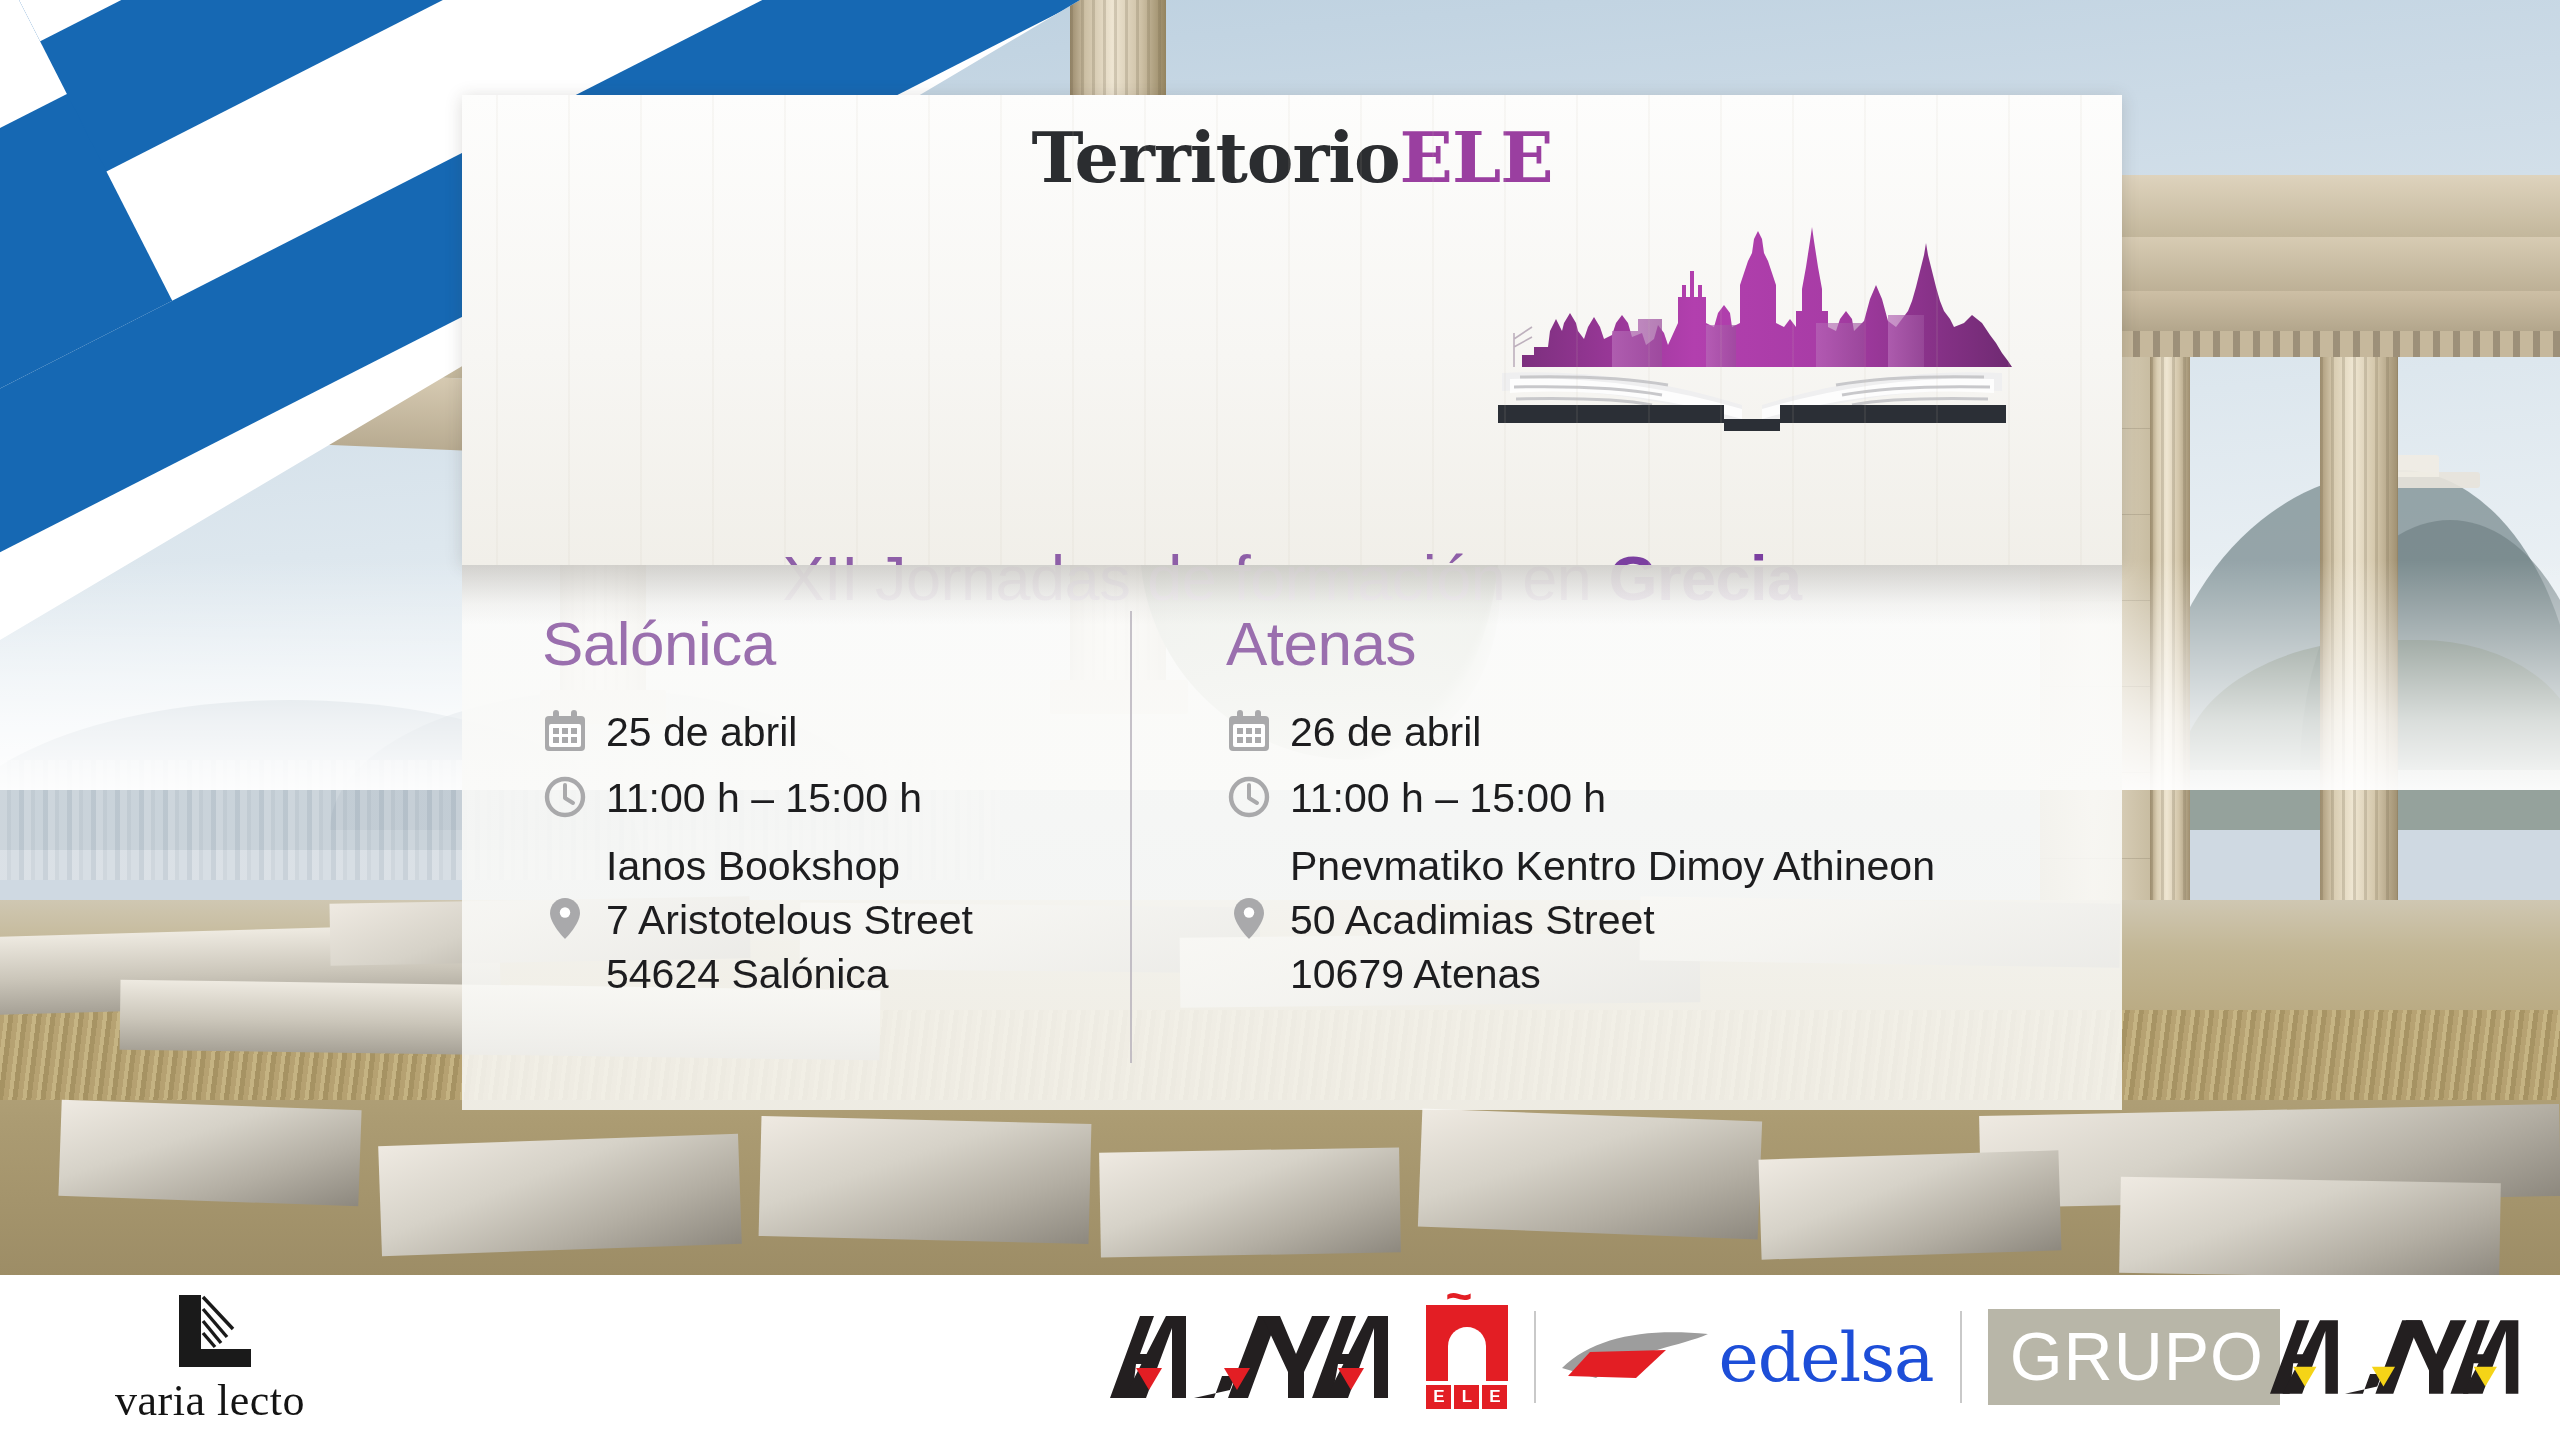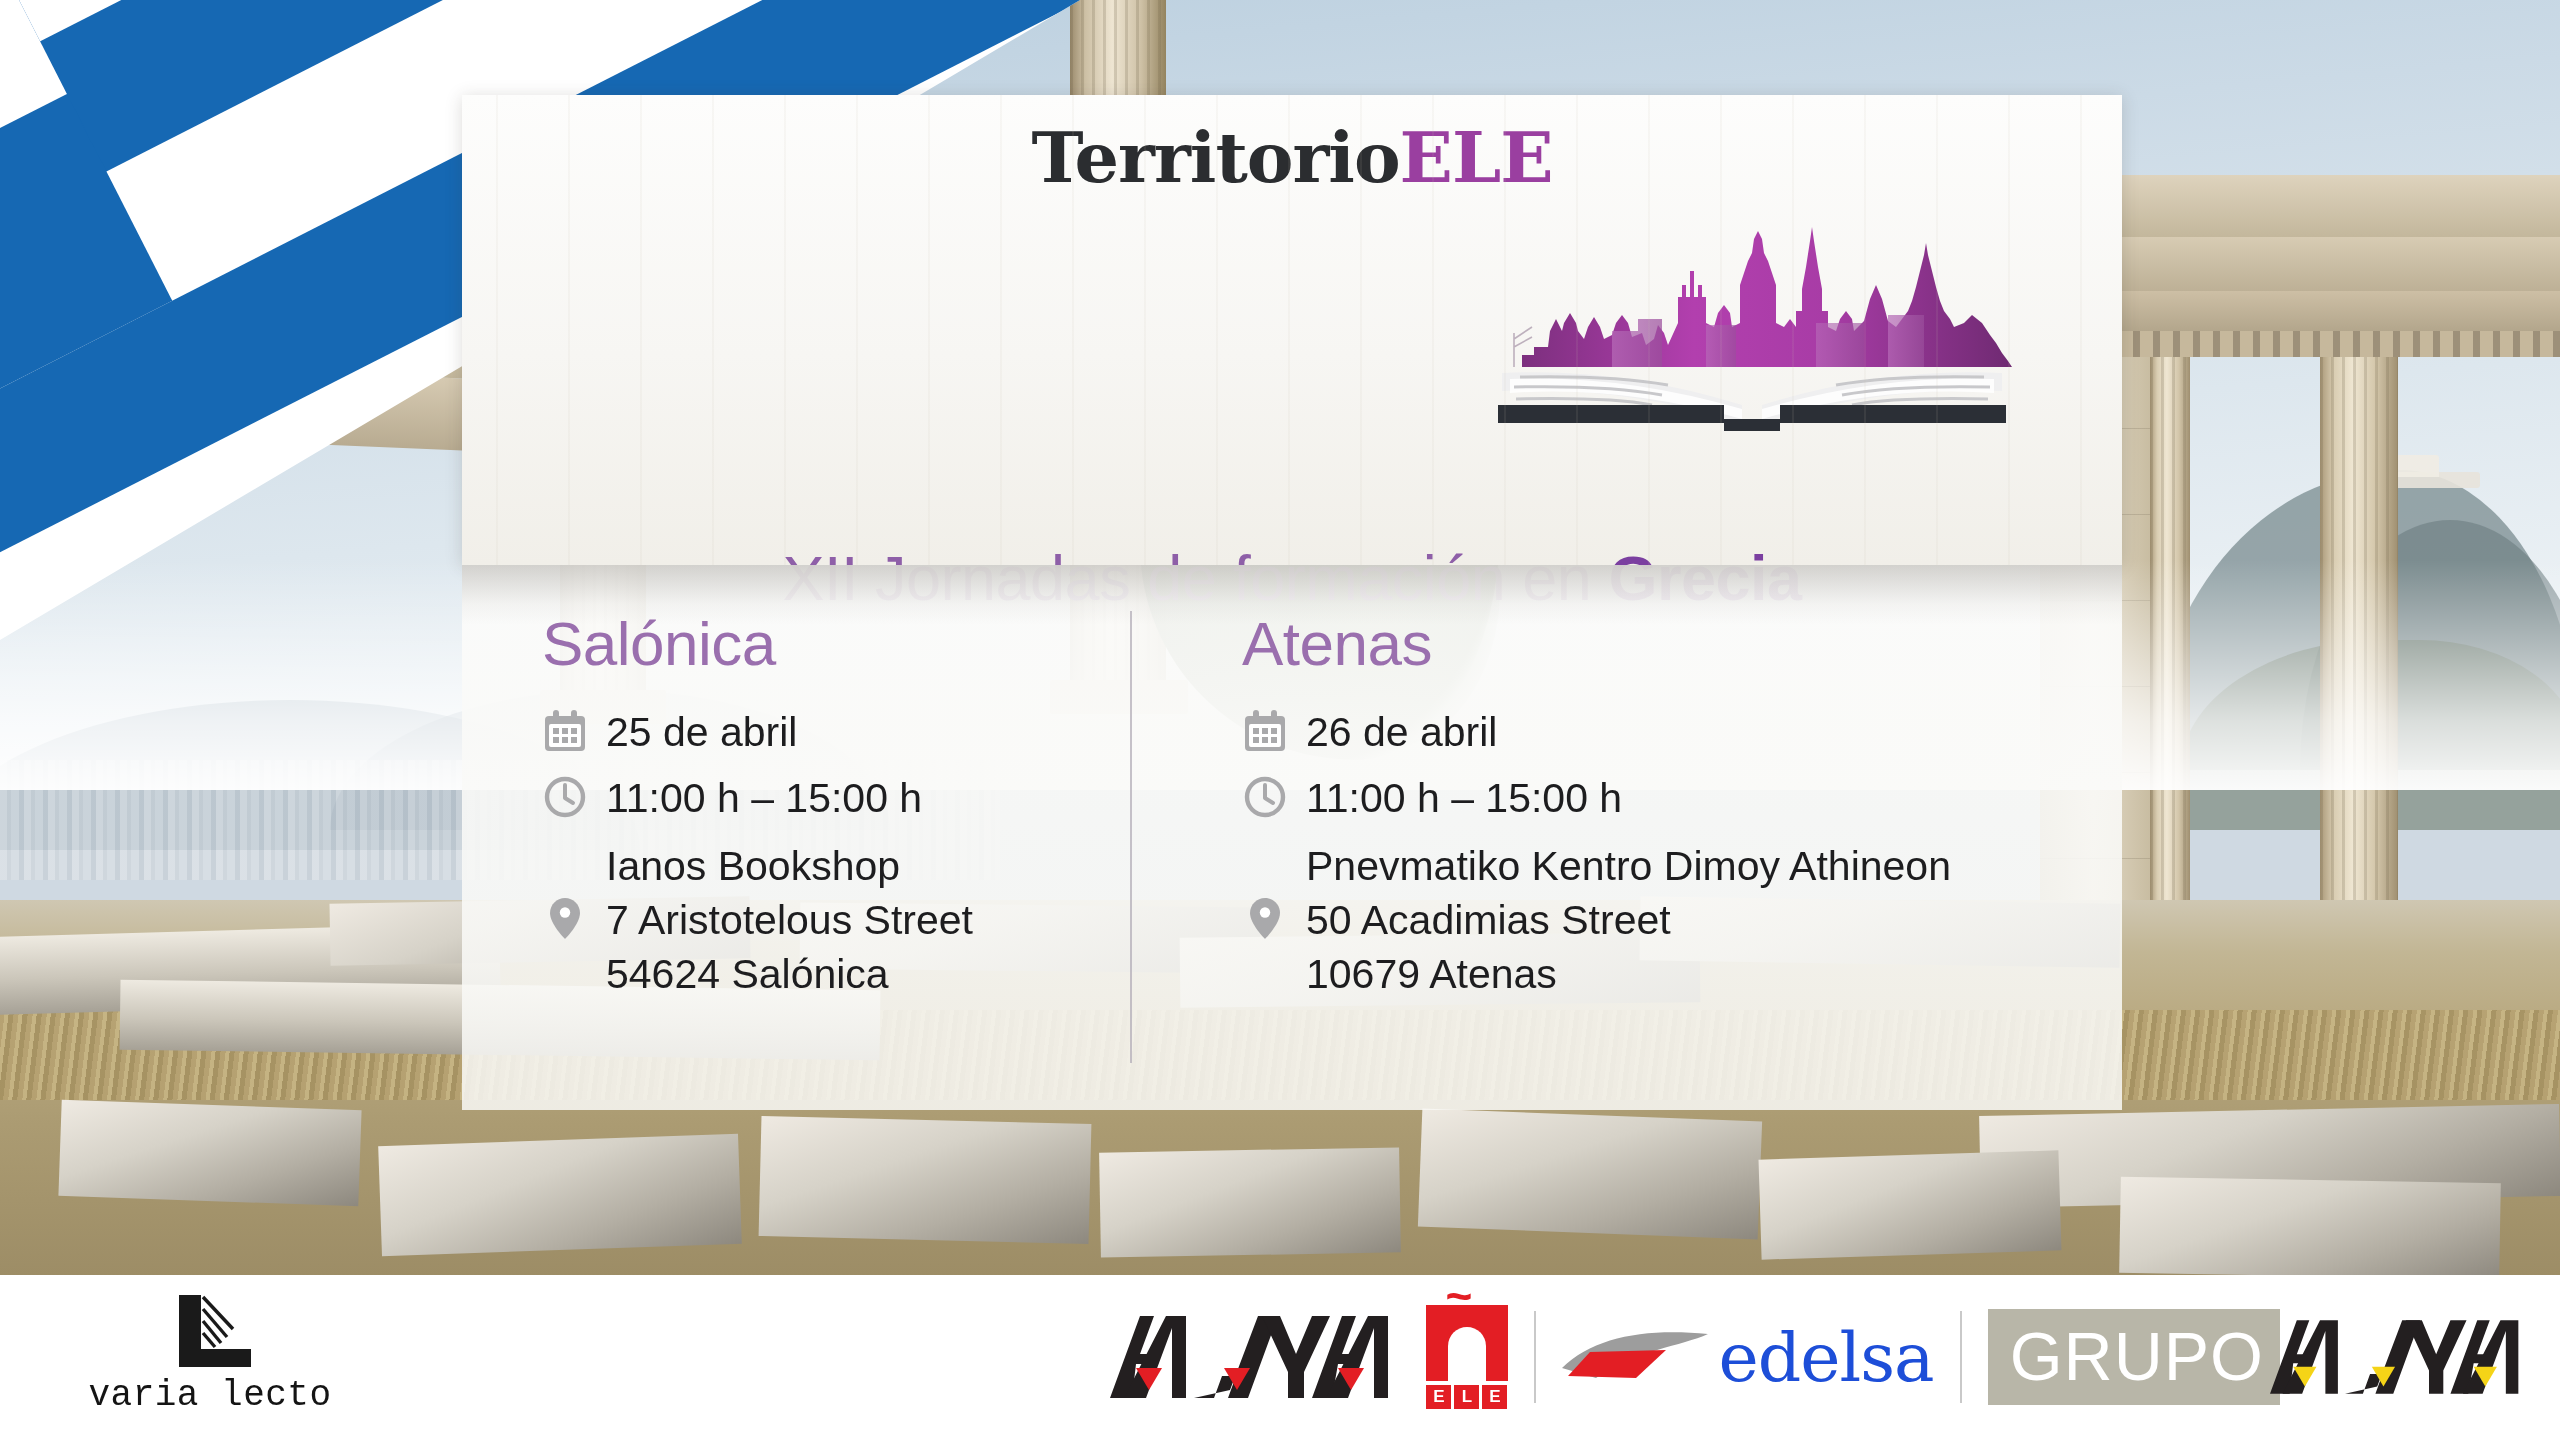--- a/index.html
+++ b/index.html
@@ -120,34 +120,34 @@
   .headline b{color:#7b3fa0;font-weight:800;}
 
   
   .card-bot{position:absolute;left:462px;top:565px;width:1660px;height:545px;
     background:linear-gradient(180deg,rgba(252,252,251,.94) 0%,rgba(250,250,248,.90) 30%,rgba(248,248,245,.86) 100%);}
   .card-bot .topshadow{position:absolute;left:0;top:0;width:100%;height:60px;
     background:linear-gradient(180deg,rgba(120,115,105,.30) 0%,rgba(120,115,105,.06) 65%,rgba(120,115,105,0) 100%);}
 
   .cols{position:absolute;left:0;top:0;width:1660px;height:575px;display:flex;}
   .citycol{position:relative;box-sizing:border-box;padding:48px 0 0 80px;flex:0 0 668px;}
-  .citycol.second{flex:1 1 auto;padding-left:96px;margin-left:16px;}
+  .citycol.second{flex:1 1 auto;padding-left:96px;}
   .vdiv{position:absolute;left:668px;top:46px;width:2px;height:452px;background:#b3aeb8;opacity:.75;}
 
   .cityname{font-size:62px;line-height:1;color:#9a6fae;font-weight:500;margin:0 0 30px 0;letter-spacing:-.5px;}
   .row{display:flex;align-items:center;margin-bottom:14px;}
   .row .ico{flex:0 0 64px;height:52px;display:flex;align-items:center;}
   .row .txt{font-size:41px;line-height:1.22;color:#1d1d1f;font-weight:500;padding-top:2px;}
   .row.addr .ico{align-items:flex-start;padding-top:4px;}
   .addr .txt{line-height:1.32;}
 
   
   .footer{position:absolute;left:0;top:1275px;width:2560px;height:175px;background:#fff;}
   .varia{position:absolute;left:40px;top:18px;width:340px;text-align:center;}
-  .varia-name{font-family:Liberation Mono, monospace;font-size:36px;color:#141414;letter-spacing:.5px;}
+  .varia-name{font-family:Liberation Serif, serif;font-size:44px;color:#141414;letter-spacing:.5px;}
   .brands{position:absolute;right:22px;top:22px;height:120px;display:flex;align-items:center;gap:0;}
   .sep{width:2px;height:92px;background:#c9c9c9;margin:0 26px;}
 
   .anaya{display:flex;align-items:center;gap:16px;}
   .anaya-word{position:relative;height:86px;}
   .nele{position:relative;width:82px;height:104px;}
   .nele .nbox{position:absolute;left:0;top:0;width:82px;height:76px;background:#e31e24;}
   .nele .ncut{position:absolute;left:22px;top:22px;width:38px;height:54px;background:#fff;border-radius:19px 19px 0 0;}
   .nele .tilde{position:absolute;left:19px;top:-18px;width:44px;height:17px;color:#e31e24;font-size:46px;line-height:.4;font-weight:700;}
   .nele .elerow{position:absolute;left:0;top:80px;display:flex;gap:3px;}

